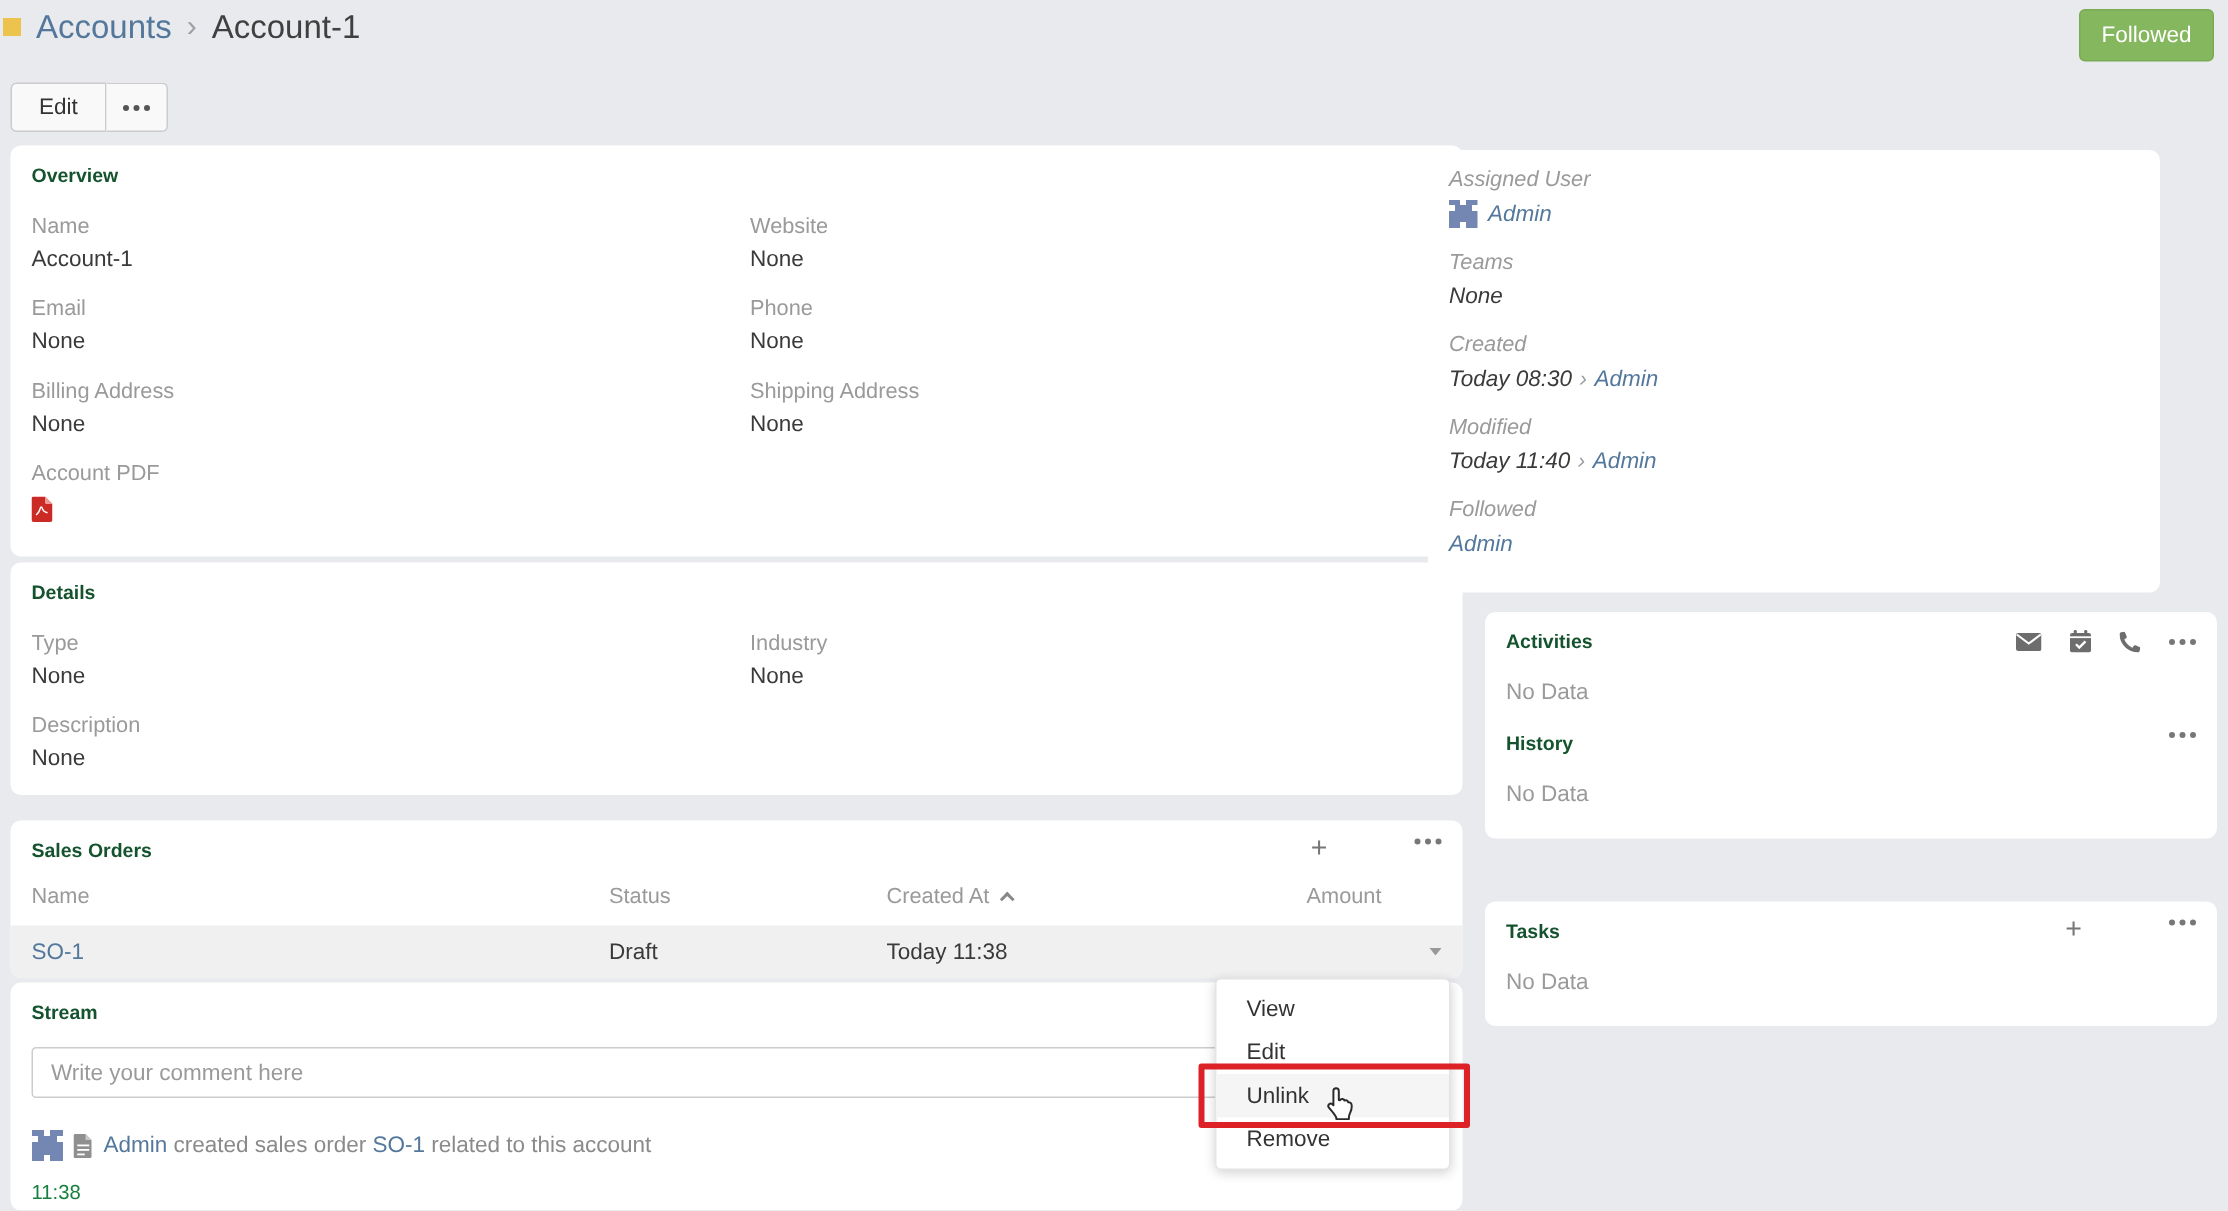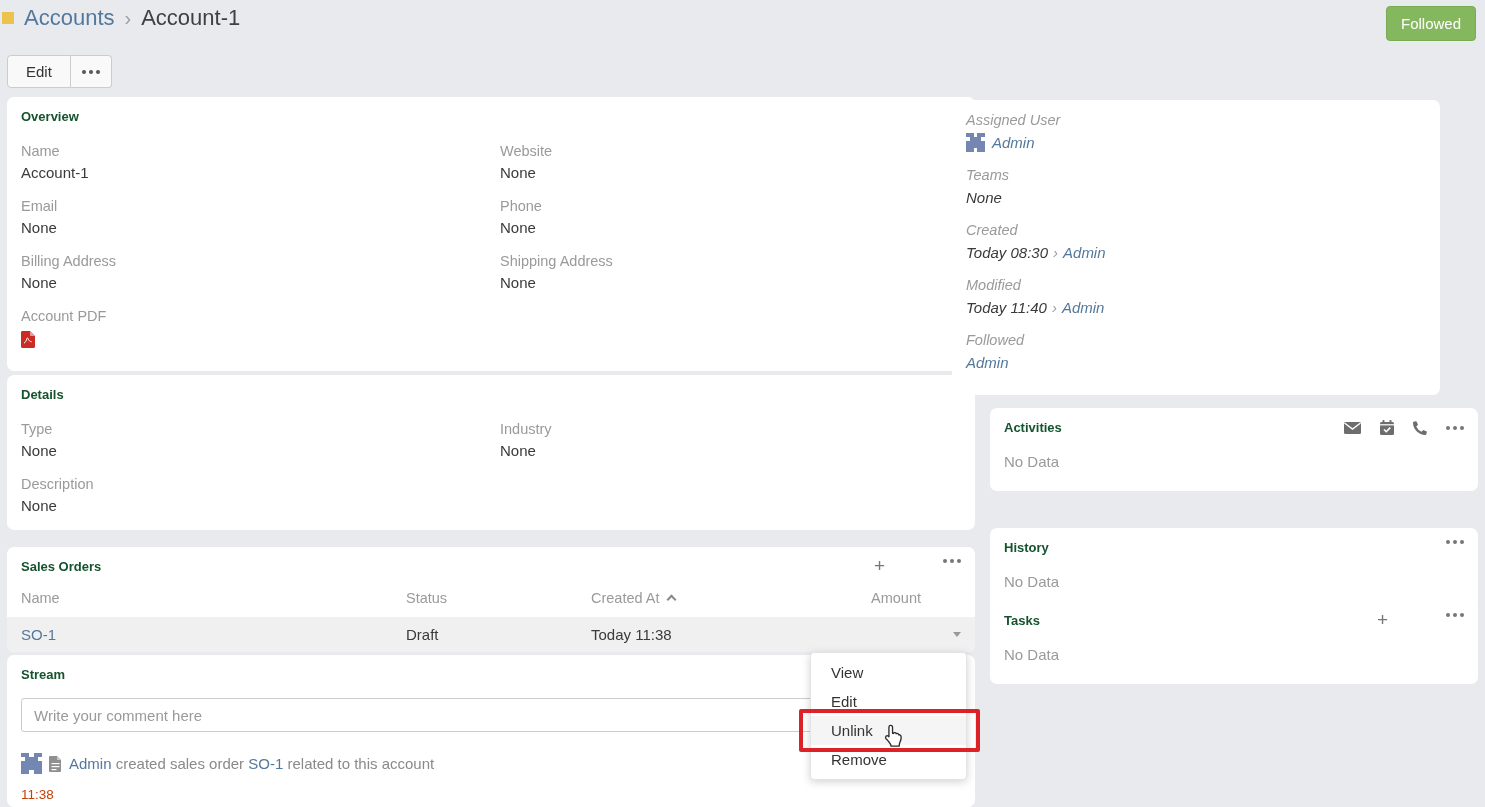--- a/index.html
+++ b/index.html
@@ -33,21 +33,21 @@
 
   
   .panel { position:absolute; background:#fff; border-radius:7px; padding:12px 14px; }
   .panel-title { font-size:13px; color:#14532d;font-weight:bold; }
   .p-overview { left:7px; top:97px;  width:968px; height:274px; }
   .p-details  { left:7px; top:375px; width:968px; height:155px; }
   .p-orders   { left:7px; top:547px; width:968px; height:105px; padding-bottom:0; }
   .p-stream   { left:7px; top:655px; width:968px; height:152px; }
   .p-info     { left:952px; top:100px; width:488px; height:295px;font-style:italic; }
   .p-activities { left:990px; top:408px; width:488px; height:83px; }
-  .p-history  { left:990px; top:528px; width:488px; height:83px; }
+  .p-history  { left:990px; top:476px; width:488px; height:83px; }
   .p-tasks    { left:990px; top:601px; width:488px; height:83px; }
 
   .fields-grid { display:grid; grid-template-columns:479px 1fr; margin-top:19px; row-gap:15px; }
   .fld-label { color:#9a9a9a; font-size:14.5px; margin-bottom:5px; }
   .fld-value { color:#3a3a3a; font-size:15px; min-height:19px; }
 
   
   .side-fld { margin-bottom:15px; }
   .side-fld .fld-value { display:flex; align-items:center; gap:7px; }
 
@@ -70,21 +70,21 @@
   .sort-asc { width:7px; height:7px; border-top:2px solid #888; border-left:2px solid #888; transform:rotate(45deg); margin-left:8px; margin-top:3px; }
   .caret-down { width:0; height:0; border-left:4px solid transparent; border-right:4px solid transparent; border-top:5px solid #999; cursor:pointer; }
 
   
   .comment-input {
     margin-top:16px; width:932px; height:34px; border:1px solid #ccc; border-radius:3px;
     padding:0 12px; font-size:15px; font-family:inherit; color:#333; background:#fff;
   }
   .comment-input::placeholder { color:#9a9a9a; }
   .stream-post { margin-top:21px; display:flex; align-items:center; gap:7px; color:#8a8a8a; }
-  .stream-time { margin-top:13px; color:#c2410c; font-size:13.5px; }
+  .stream-time { margin-top:13px; color:#15803d; font-size:13.5px; }
 
   
   .ctx-menu {
     position:absolute; left:810px; top:652px; width:157px; z-index:40;
     background:#fff; border-radius:4px; padding:5px 0;
     box-shadow:0 2px 8px rgba(0,0,0,.18); border:1px solid #e4e4e4;
   }
   .ctx-item { height:29px; line-height:29px; padding-left:20px; font-size:15px; color:#333; cursor:pointer; }
   .ctx-item.hover { background:#f5f5f5; }
   .annotation-box {

